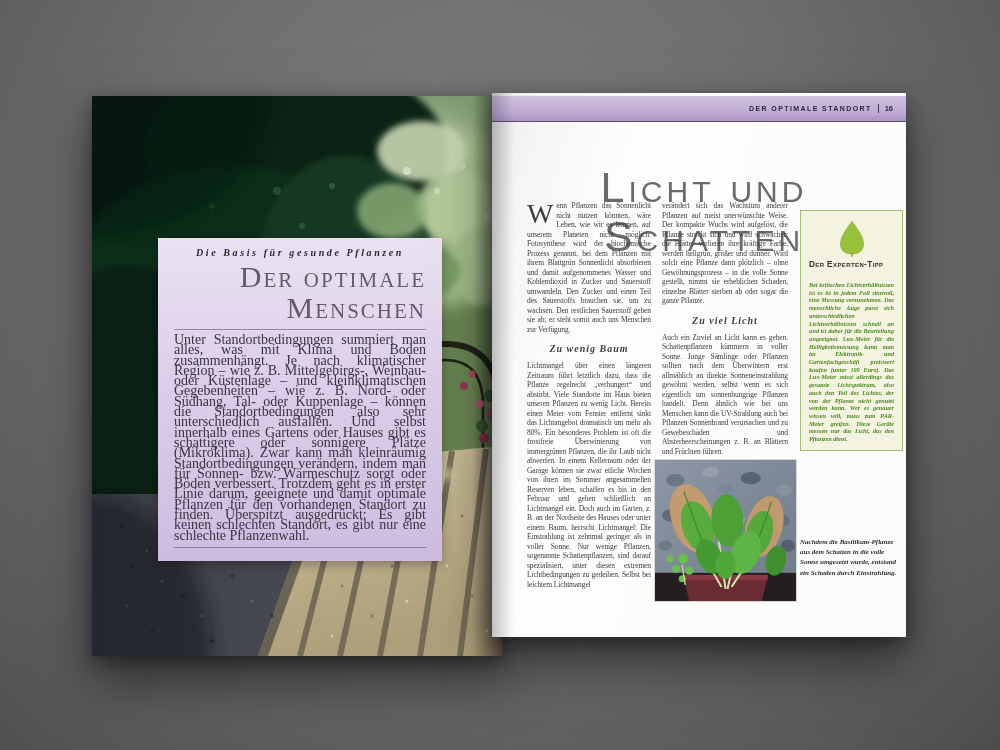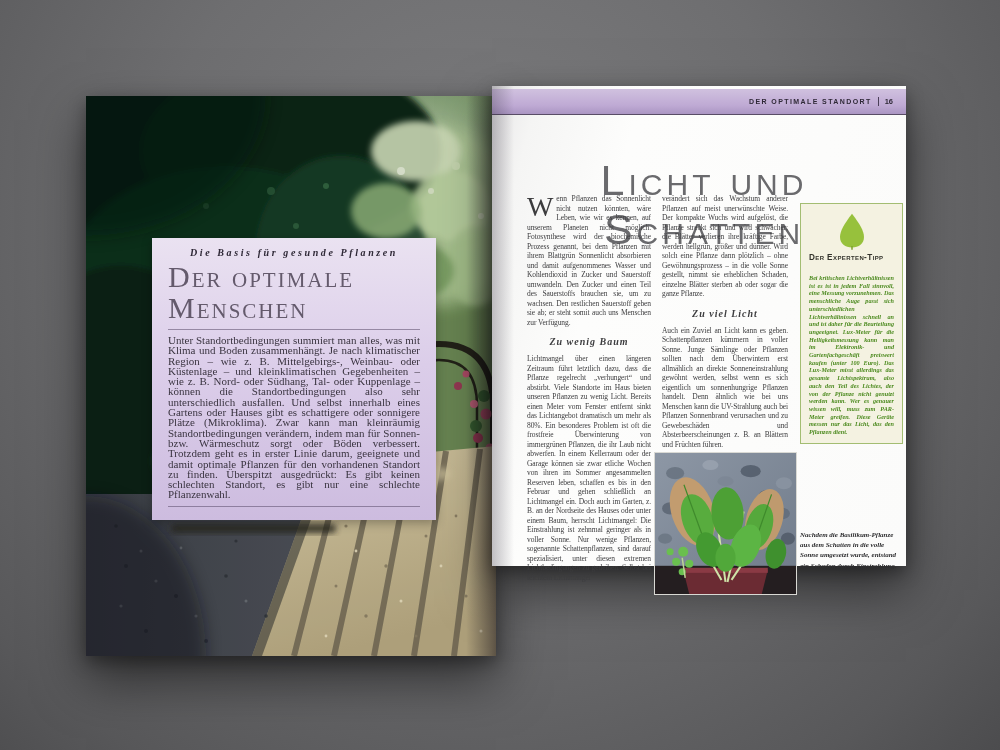--- a/index.html
+++ b/index.html
@@ -3,39 +3,39 @@
 <meta charset="utf-8">
 <style>
   html,body{margin:0;padding:0;}
   body{
     width:1000px;height:750px;overflow:hidden;position:relative;
     background:radial-gradient(ellipse at 48% 30%, #7d7d7f 0%, #6e6e70 45%, #58585a 85%, #4c4c4e 100%);
     font-family:"Liberation Serif", serif;
   }
   .page{position:absolute;box-shadow:0 24px 48px rgba(0,0,0,.5),0 6px 16px rgba(0,0,0,.35);}
   
-  #left-page{left:86px;top:96px;width:410px;height:560px;background:#102416;}
+  #left-page{left:92px;top:96px;width:410px;height:560px;background:#102416;}
   #left-page svg.photo{position:absolute;left:0;top:0;width:100%;height:100%;}
   #left-page .spine-shade{position:absolute;right:0;top:0;bottom:0;width:30px;
     background:linear-gradient(to left, rgba(15,10,20,.5), rgba(15,10,20,0));}
   
   .intro-box{
     position:absolute;left:66px;top:142px;width:284px;box-sizing:border-box;
     padding:9px 16px 8px 16px;
     background:linear-gradient(180deg,#eae2f1 0%, #dcceea 45%, #cdbcdf 100%);
     box-shadow:0 3px 10px rgba(0,0,0,.3);
   }
   .kicker{font-style:italic;font-weight:bold;font-size:10px;letter-spacing:2.6px;
     color:#2e2836;text-align:center;}
   .big-title{font-variant-caps:small-caps;font-size:30px;line-height:31px;letter-spacing:2px;
-    color:#645a6c;text-align:left;margin-top:3px;font-weight:400;}
+    color:#645a6c;text-align:right;margin-top:3px;font-weight:400;}
   .rule{height:1px;background:rgba(90,75,105,.55);margin:6px 0 5px 0;}
-  .intro-body{font-size:11px;line-height:10.3px;color:#3a3440;text-align:justify;hyphens:auto;}
-  
-  #right-page{left:492px;top:86px;width:414px;height:480px;
+  .intro-body{font-size:14px;line-height:10.3px;color:#3a3440;text-align:justify;hyphens:auto;}
+  
+  #right-page{left:492px;top:93px;width:414px;height:544px;
     background:linear-gradient(105deg,#e7e6e7 0%, #f5f5f4 9%, #fdfdfc 28%, #fbfbfa 100%);}
   #right-page .spine-shade{position:absolute;left:0;top:0;bottom:0;width:22px;
     background:linear-gradient(to right, rgba(40,35,50,.28), rgba(40,35,50,0));}
   .header-bar{
     position:absolute;left:0;top:3px;right:0;height:26px;
     background:linear-gradient(180deg,#d0c1df 0%, #bfaad4 65%, #ab96c3 100%);
     border-bottom:1px solid #594d66;
     display:flex;align-items:center;justify-content:flex-end;padding-right:13px;box-sizing:border-box;
     font-family:"Liberation Sans", sans-serif;
   }

